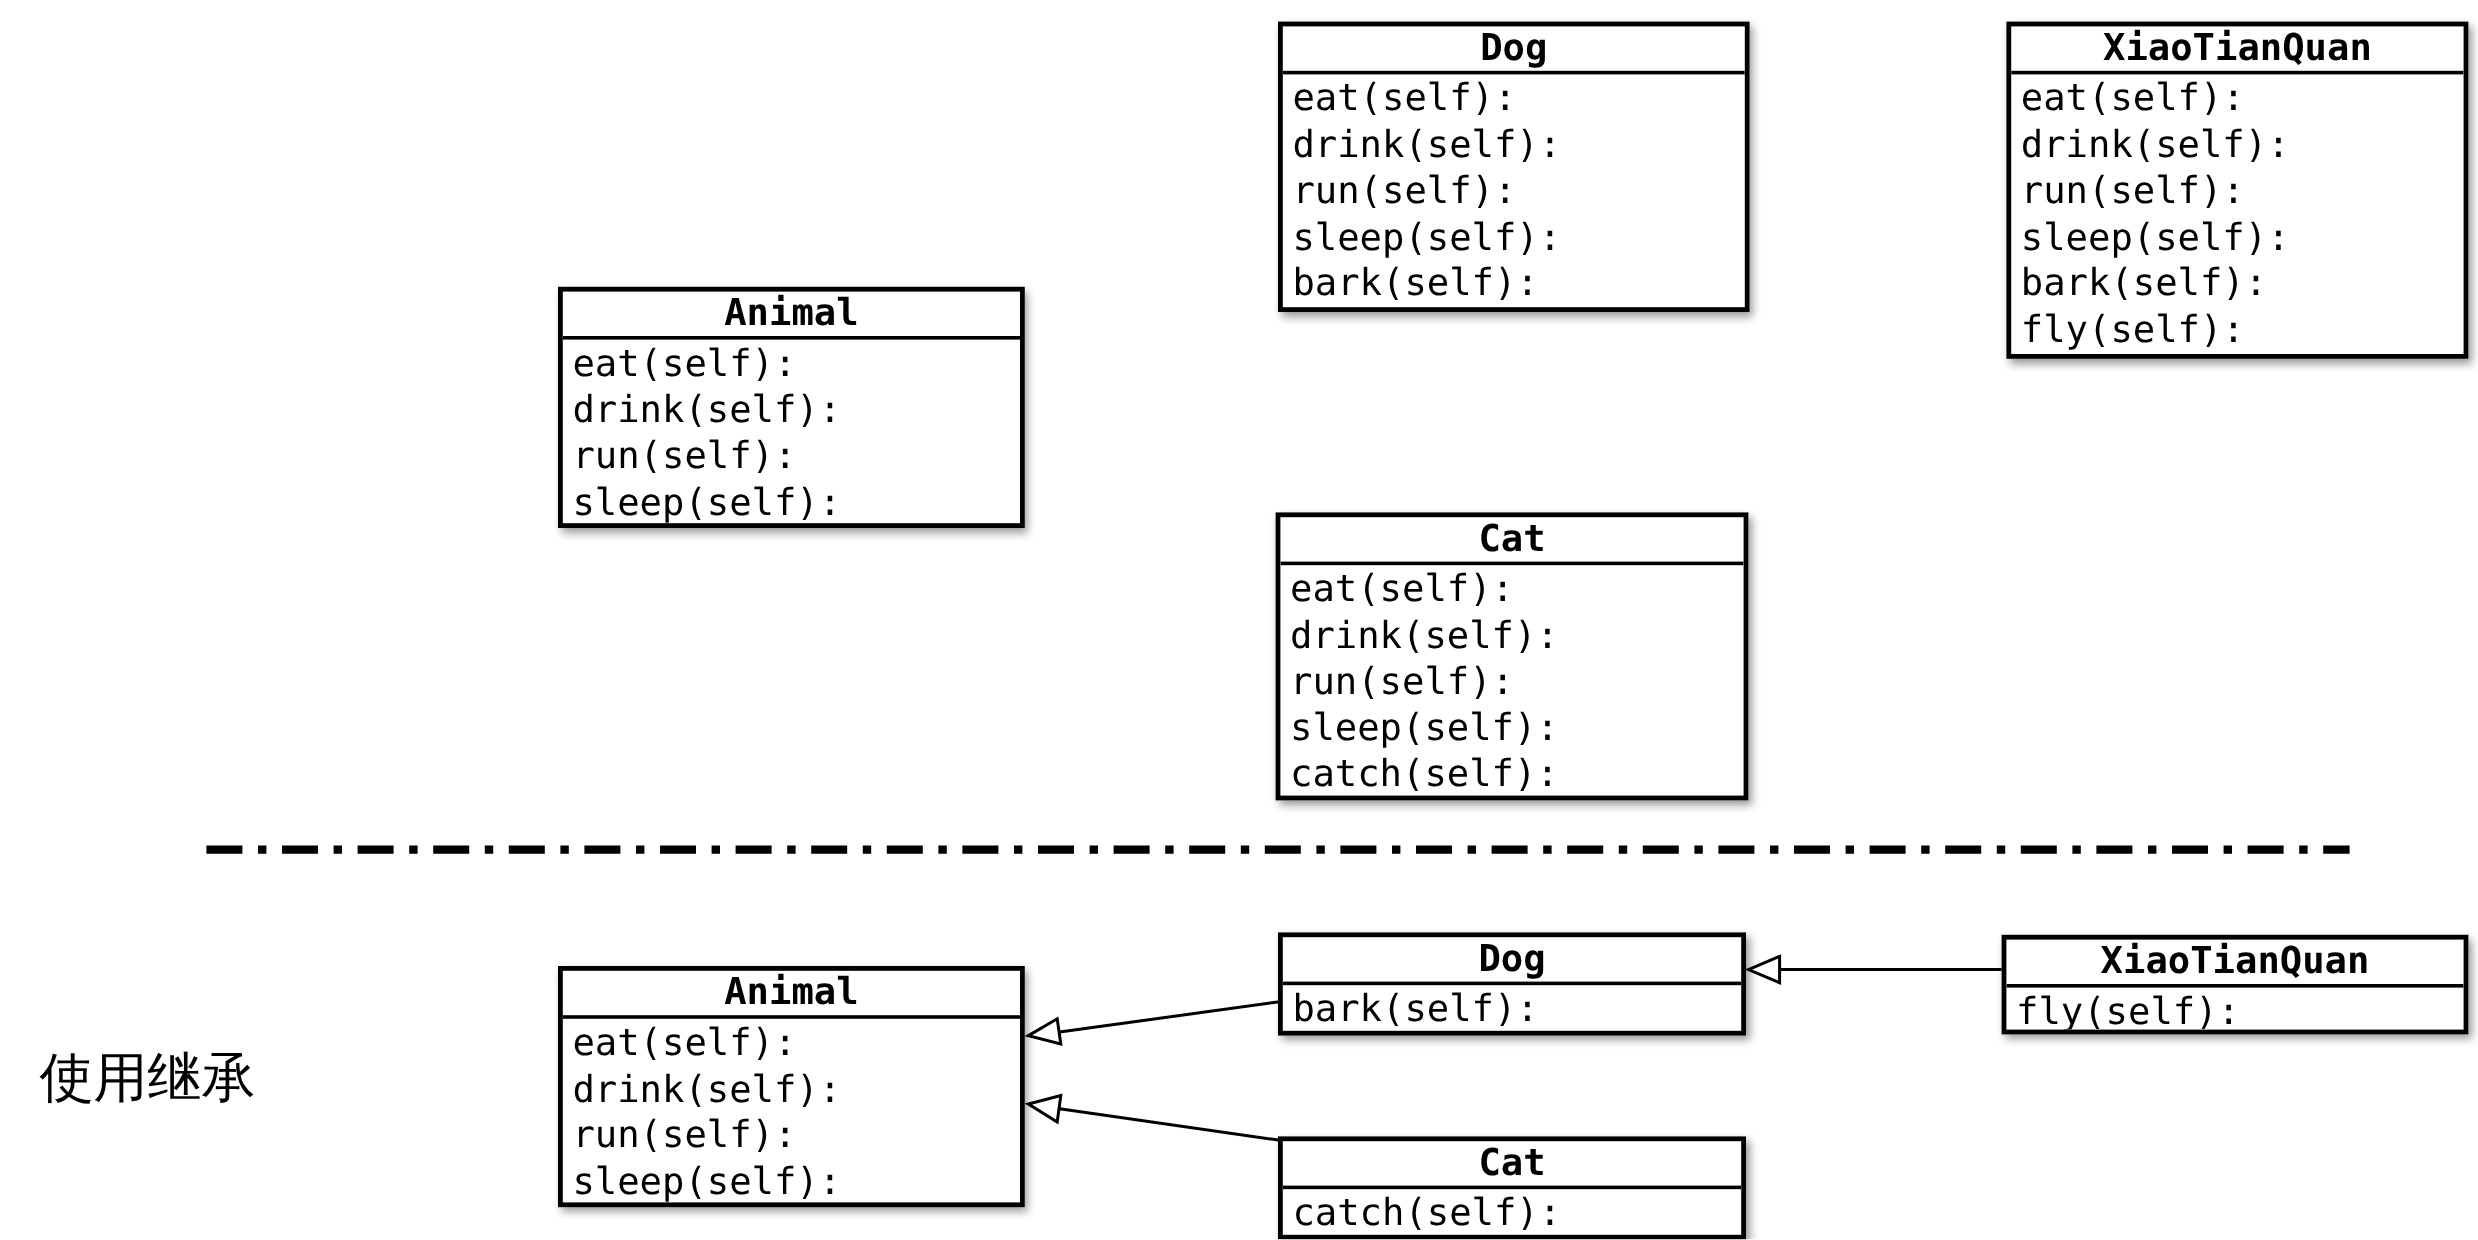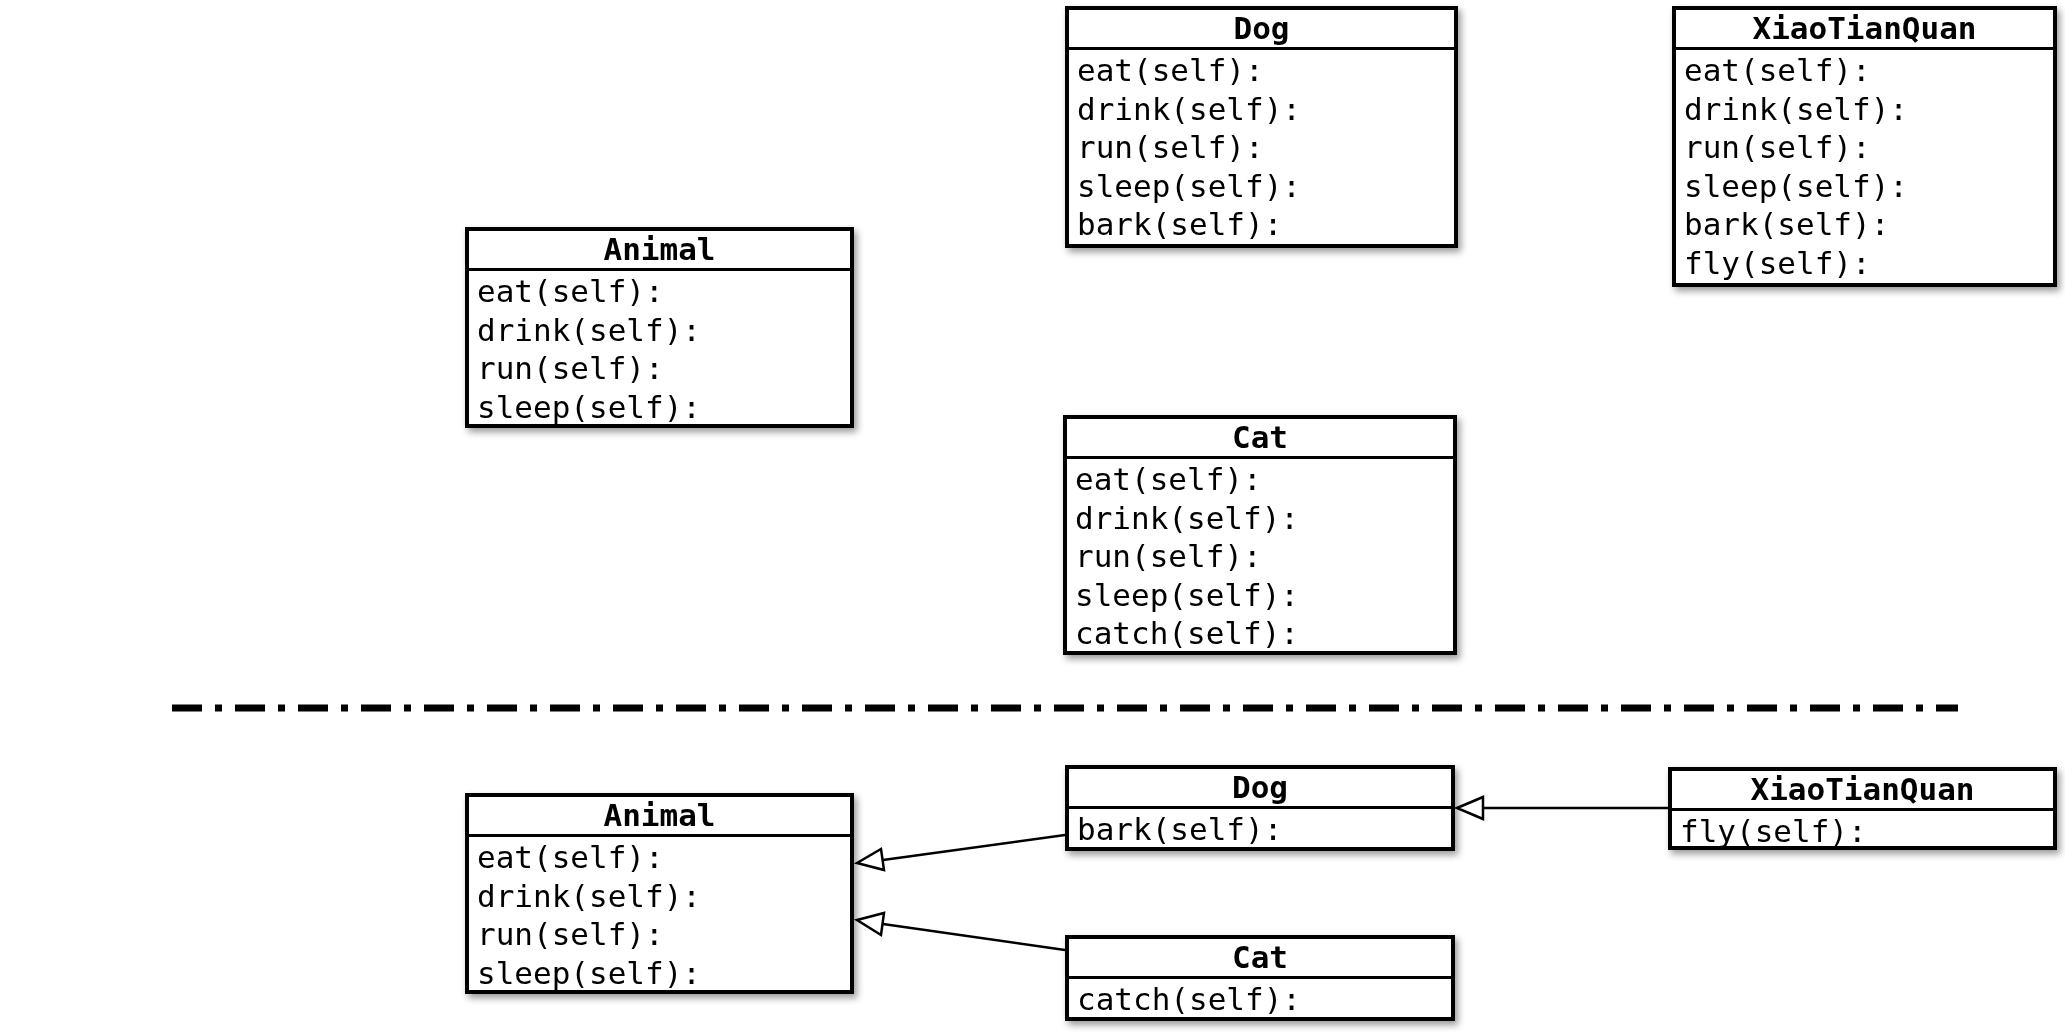--- a/index.html
+++ b/index.html
@@ -18,20 +18,21 @@
     color: #000000;
     white-space: nowrap;
   }
   .cbox {
     position: absolute;
     box-sizing: border-box;
     border: 4px solid #000000;
     background: #ffffff;
     box-shadow: 3px 4px 7px rgba(0,0,0,0.40);
     overflow: hidden;
+    margin-top: 12px;
   }
   .cbox .title {
     text-align: center;
     font-weight: bold;
     font-size: 31px;
     line-height: 37px;
     border-bottom: 3px solid #000000;
     color: #000000;
     white-space: nowrap;
   }
@@ -48,20 +49,21 @@
     width: 2065px; height: 1033px;
     pointer-events: none;
   }
 </style>
 </head>
 <body>
 
 <div class="canvas">
 
 
+  <div class="section-label" style="left:33px; top:868px;">使用继承</div>
 
   <div class="cbox" style="left:465px; top:227px; width:389px; height:201px;">
     <div class="title">Animal</div>
     <div class="body">
       <div class="m">eat(self):</div>
       <div class="m">drink(self):</div>
       <div class="m">run(self):</div>
       <div class="m">sleep(self):</div>
     </div>
   </div>

